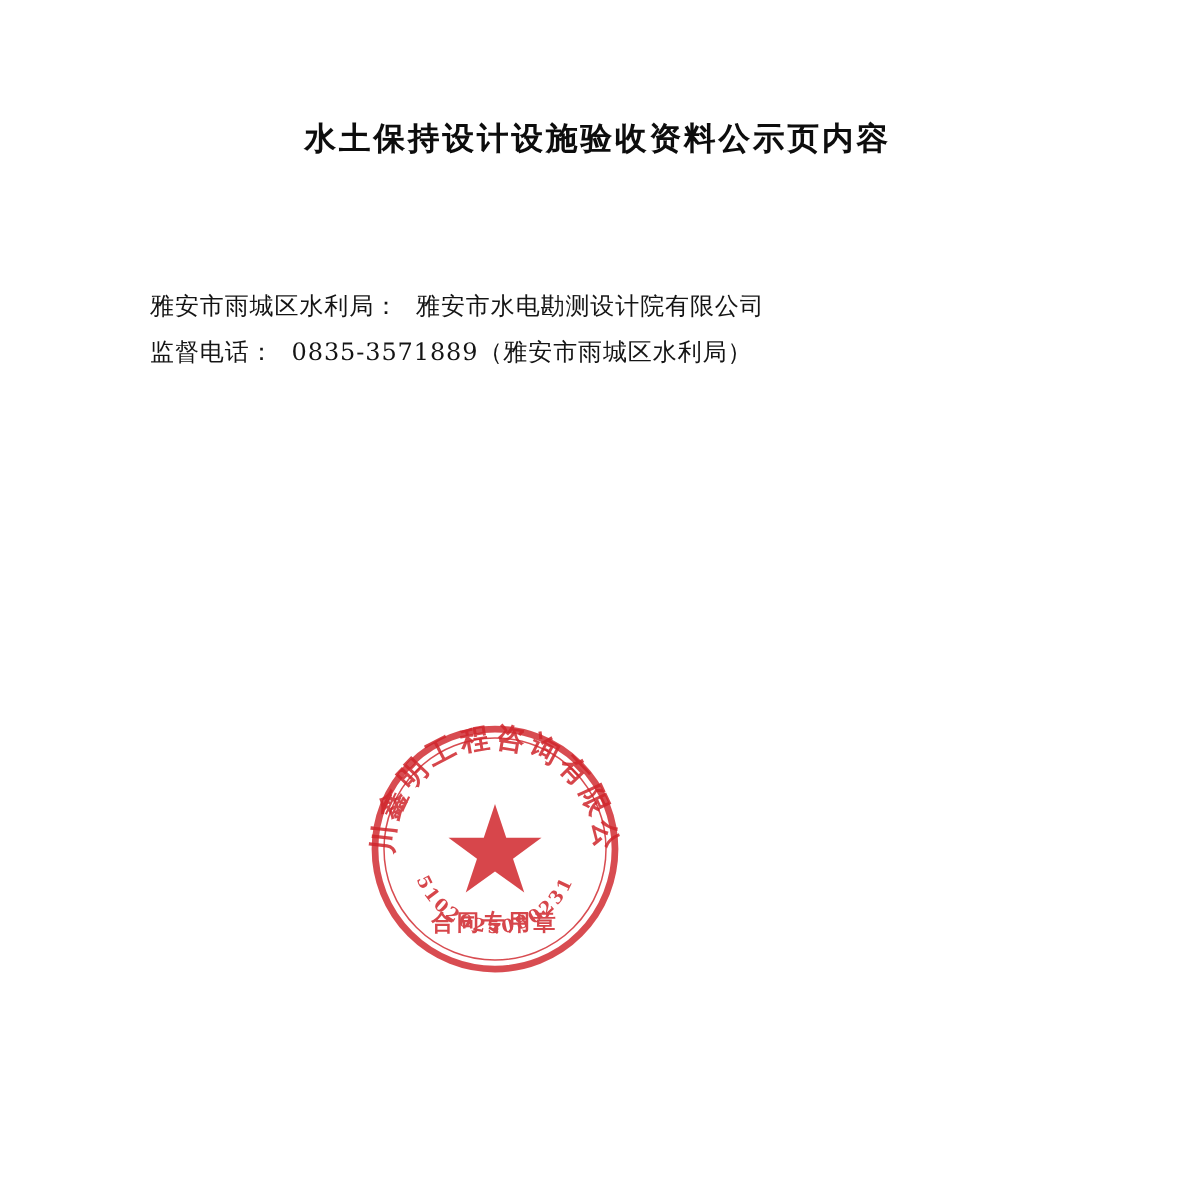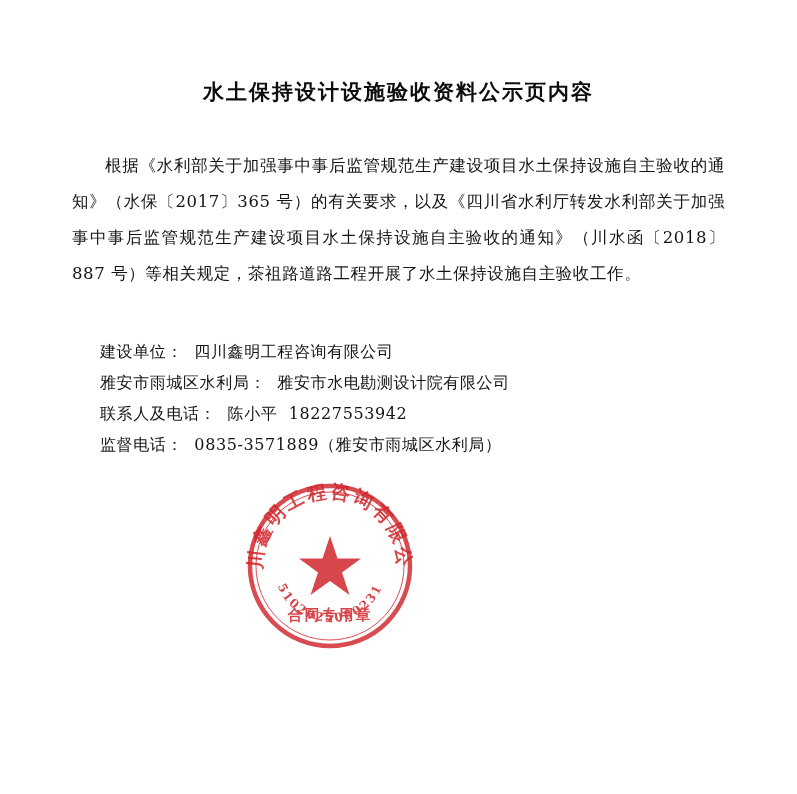--- a/index.html
+++ b/index.html
@@ -82,28 +82,25 @@
 </head>
 <body>
 
 <div class="page">
 
   <div class="title-block">
     <div class="title-line">水土保持设计设施验收资料公示页内容</div>
   </div>
 
   <div class="body-block">
-    <p class="para">根据《水利部关于加强事中事后监管规范生产建设项目水土保持设施自主验收的通知》（水保〔2017〕365 号）的有关要求，以及《四川省水利厅转发水利部关于加强事中事后监管规范生产建设项目水土保持设施自主验收的通知》（川水函〔2018〕887 号）等相关规定，茶祖路道路工程开展了水土保持设施自主验收工作。</p>
     <div class="spacer"></div>
   </div>
 
   <div class="info-block">
-    <div class="info-line">建设单位：  四川鑫明工程咨询有限公司</div>
     <div class="info-line">雅安市雨城区水利局：  雅安市水电勘测设计院有限公司</div>
-    <div class="info-line">联系人及电话：  陈小平  18227553942</div>
     <div class="info-line">监督电话：  0835-3571889（雅安市雨城区水利局）</div>
   </div>
 
   <div class="seal">
     <svg width="184" height="184" viewBox="0 0 184 184" xmlns="http://www.w3.org/2000/svg">
       <defs>
         <path id="arcTop" d="M 24,92 A 68,68 0 0 1 160,92" fill="none"></path>
         <path id="arcBottom" d="M 36,92 A 56,56 0 0 0 148,92" fill="none"></path>
       </defs>
       <g opacity="0.82" fill="none" stroke="#d0262c">

